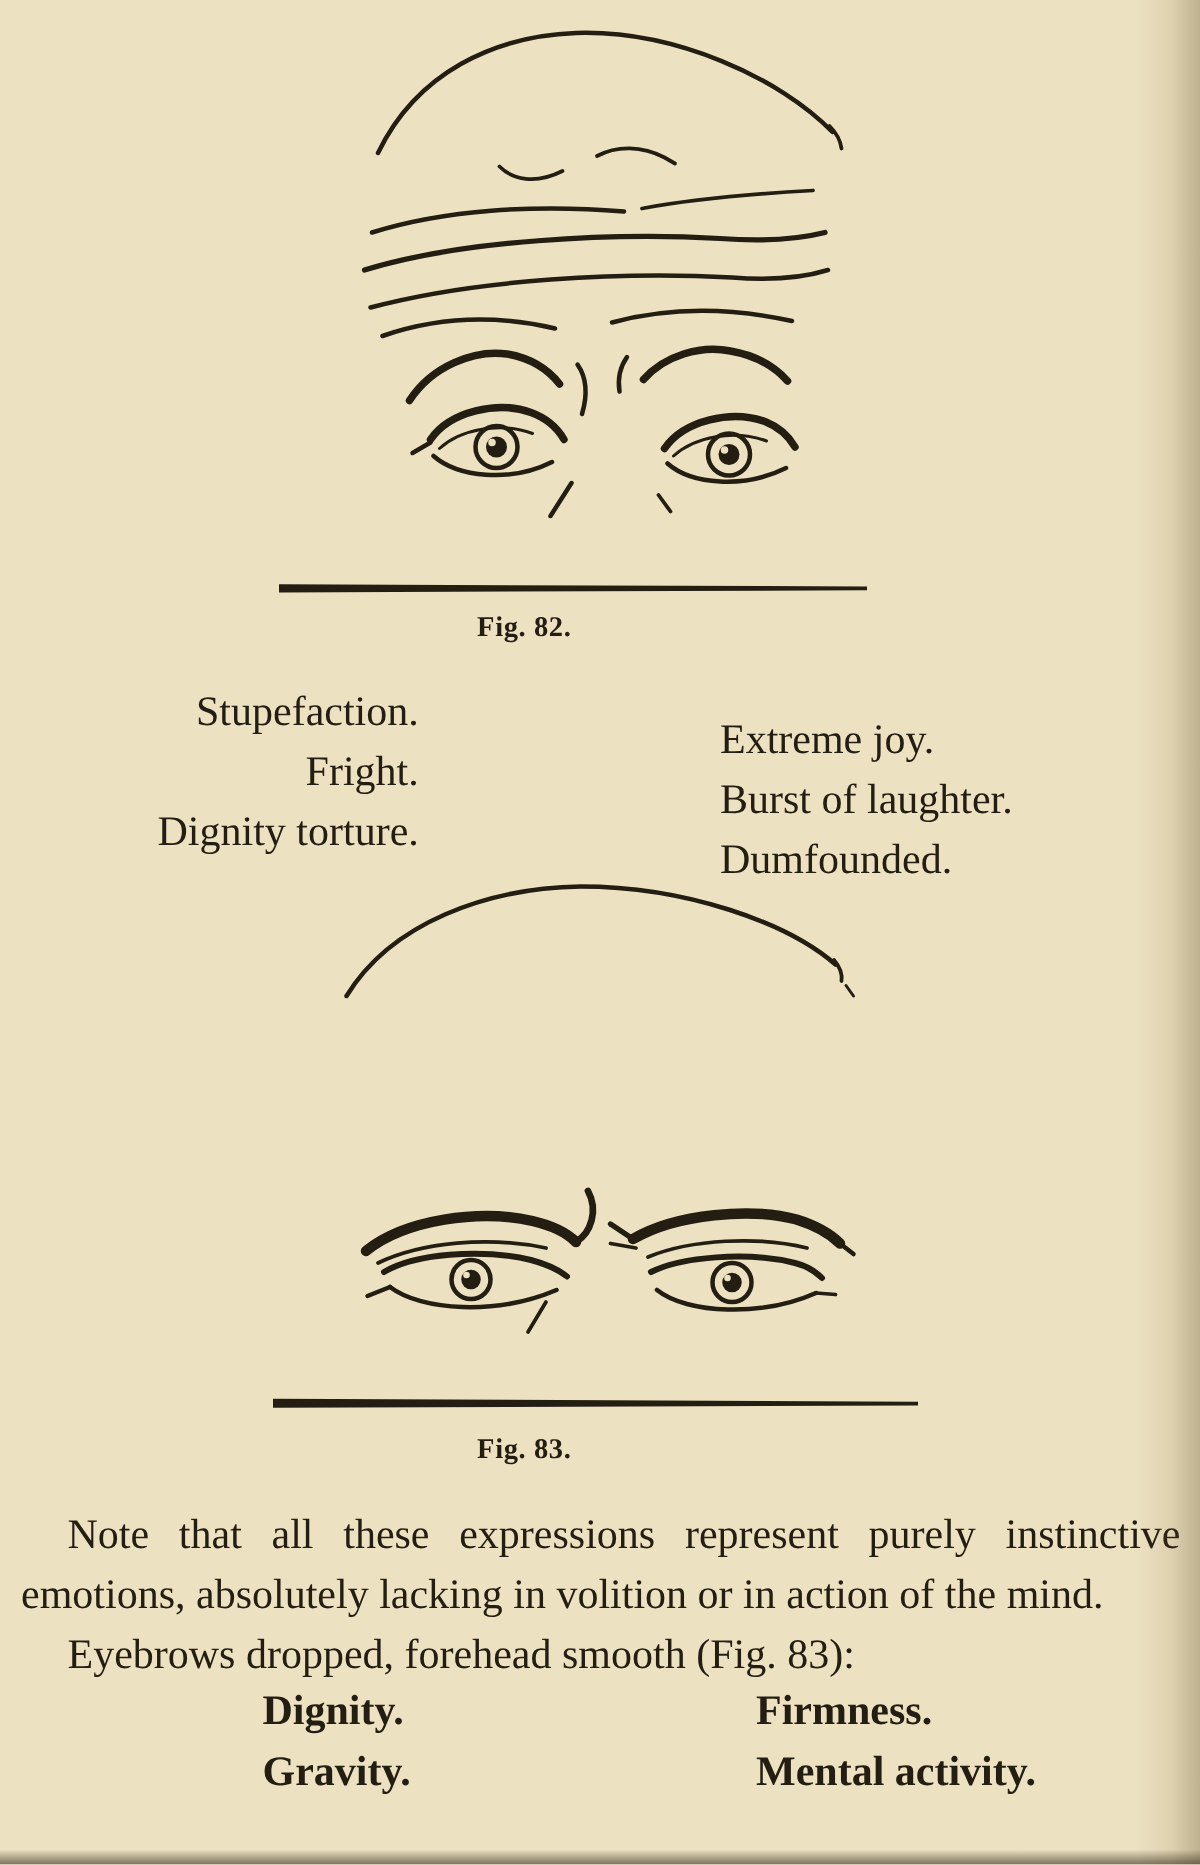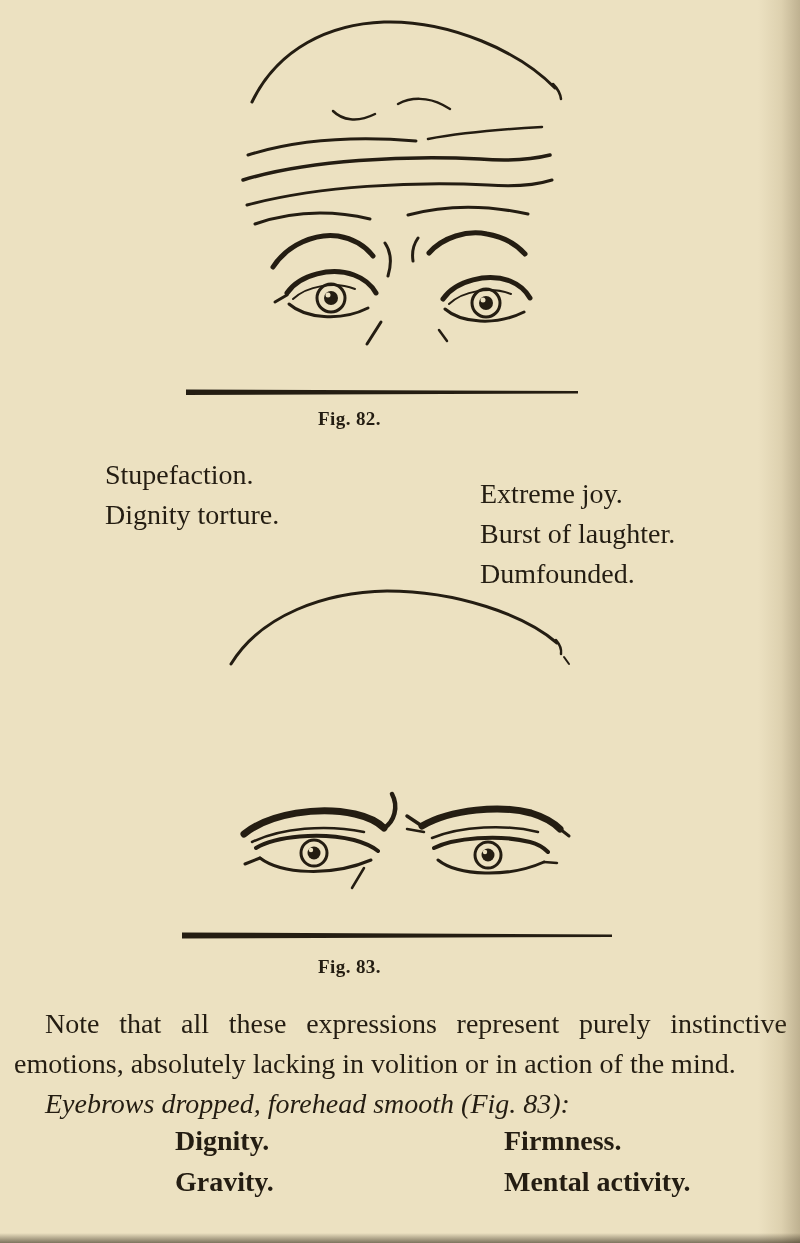--- a/index.html
+++ b/index.html
@@ -29,21 +29,21 @@
   .sg { fill:var(--paper, #ece1c1); stroke:none; }
   .divider { position:absolute; }
   .divider polygon { fill:var(--ink, #241d12); }
   .fig-caption {
     position:absolute; left:0; width:699px;
     text-align:center; font-weight:bold; font-size:19px; letter-spacing:0.4px;
   }
   .col { position:absolute; font-size:28px; line-height:40px; white-space:nowrap; }
   .textblock { position:absolute; left:14px; top:1004px; width:773px; font-size:28px; line-height:40px; }
   .note-para { text-align:justify; text-indent:31px; }
-  .subheading { padding-left:31px;font-style:italic; }
+  .subheading { padding-left:31px; }
   .fig83-col { line-height:41px;font-weight:bold; }
 </style>
 </head>
 <body>
 
 <div class="page">
 
   <svg class="illustration" style="left:238px; top:8px;" width="330" height="345" viewBox="0 0 330 345">
     <g>
       <path class="sk" stroke-width="3" d="M 14 94 C 40 40, 92 16, 146 14 C 212 12, 282 44, 317 80"></path>
@@ -87,22 +87,23 @@
       <path class="sk" stroke-width="2.5" d="M 201 322 l 8 11"></path>
     </g>
   </svg>
 
   <svg class="divider" style="left:186px; top:389px;" width="392" height="8" viewBox="0 0 392 8">
     <polygon points="0,0.5 392,2 392,4.5 0,6"></polygon>
   </svg>
 
   <div class="fig-caption" style="top:408px;">Fig. 82.</div>
 
-  <div class="col" style="left:105px; top:455px;">
+  <div class="col" style="left:105px; top:455px;text-align:right;">
     <div>Stupefaction.</div>
+    <div>Fright.</div>
     <div>Dignity torture.</div>
   </div>
   <div class="col" style="left:480px; top:474px;">
     <div>Extreme joy.</div>
     <div>Burst of laughter.</div>
     <div>Dumfounded.</div>
   </div>
 
   <svg class="illustration" style="left:225px; top:585px;" width="350" height="312" viewBox="0 0 350 312">
     <g>

